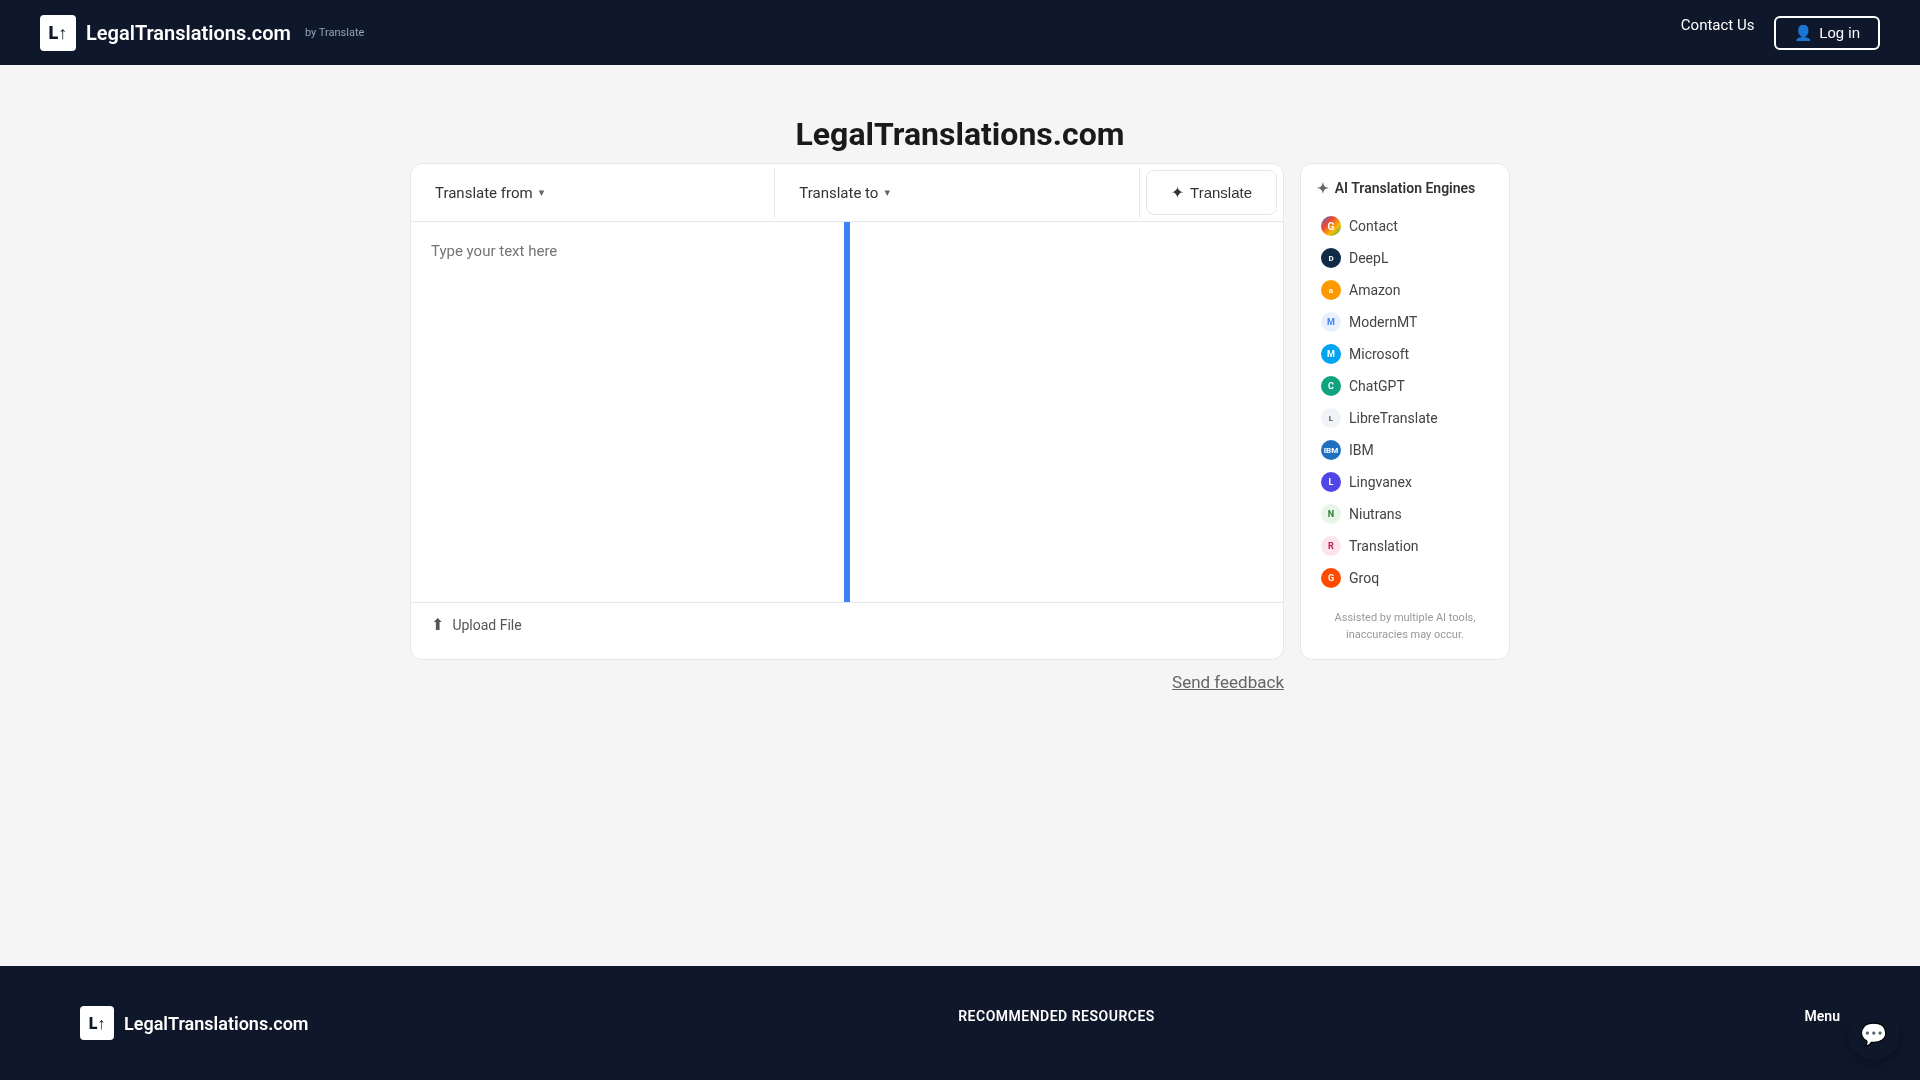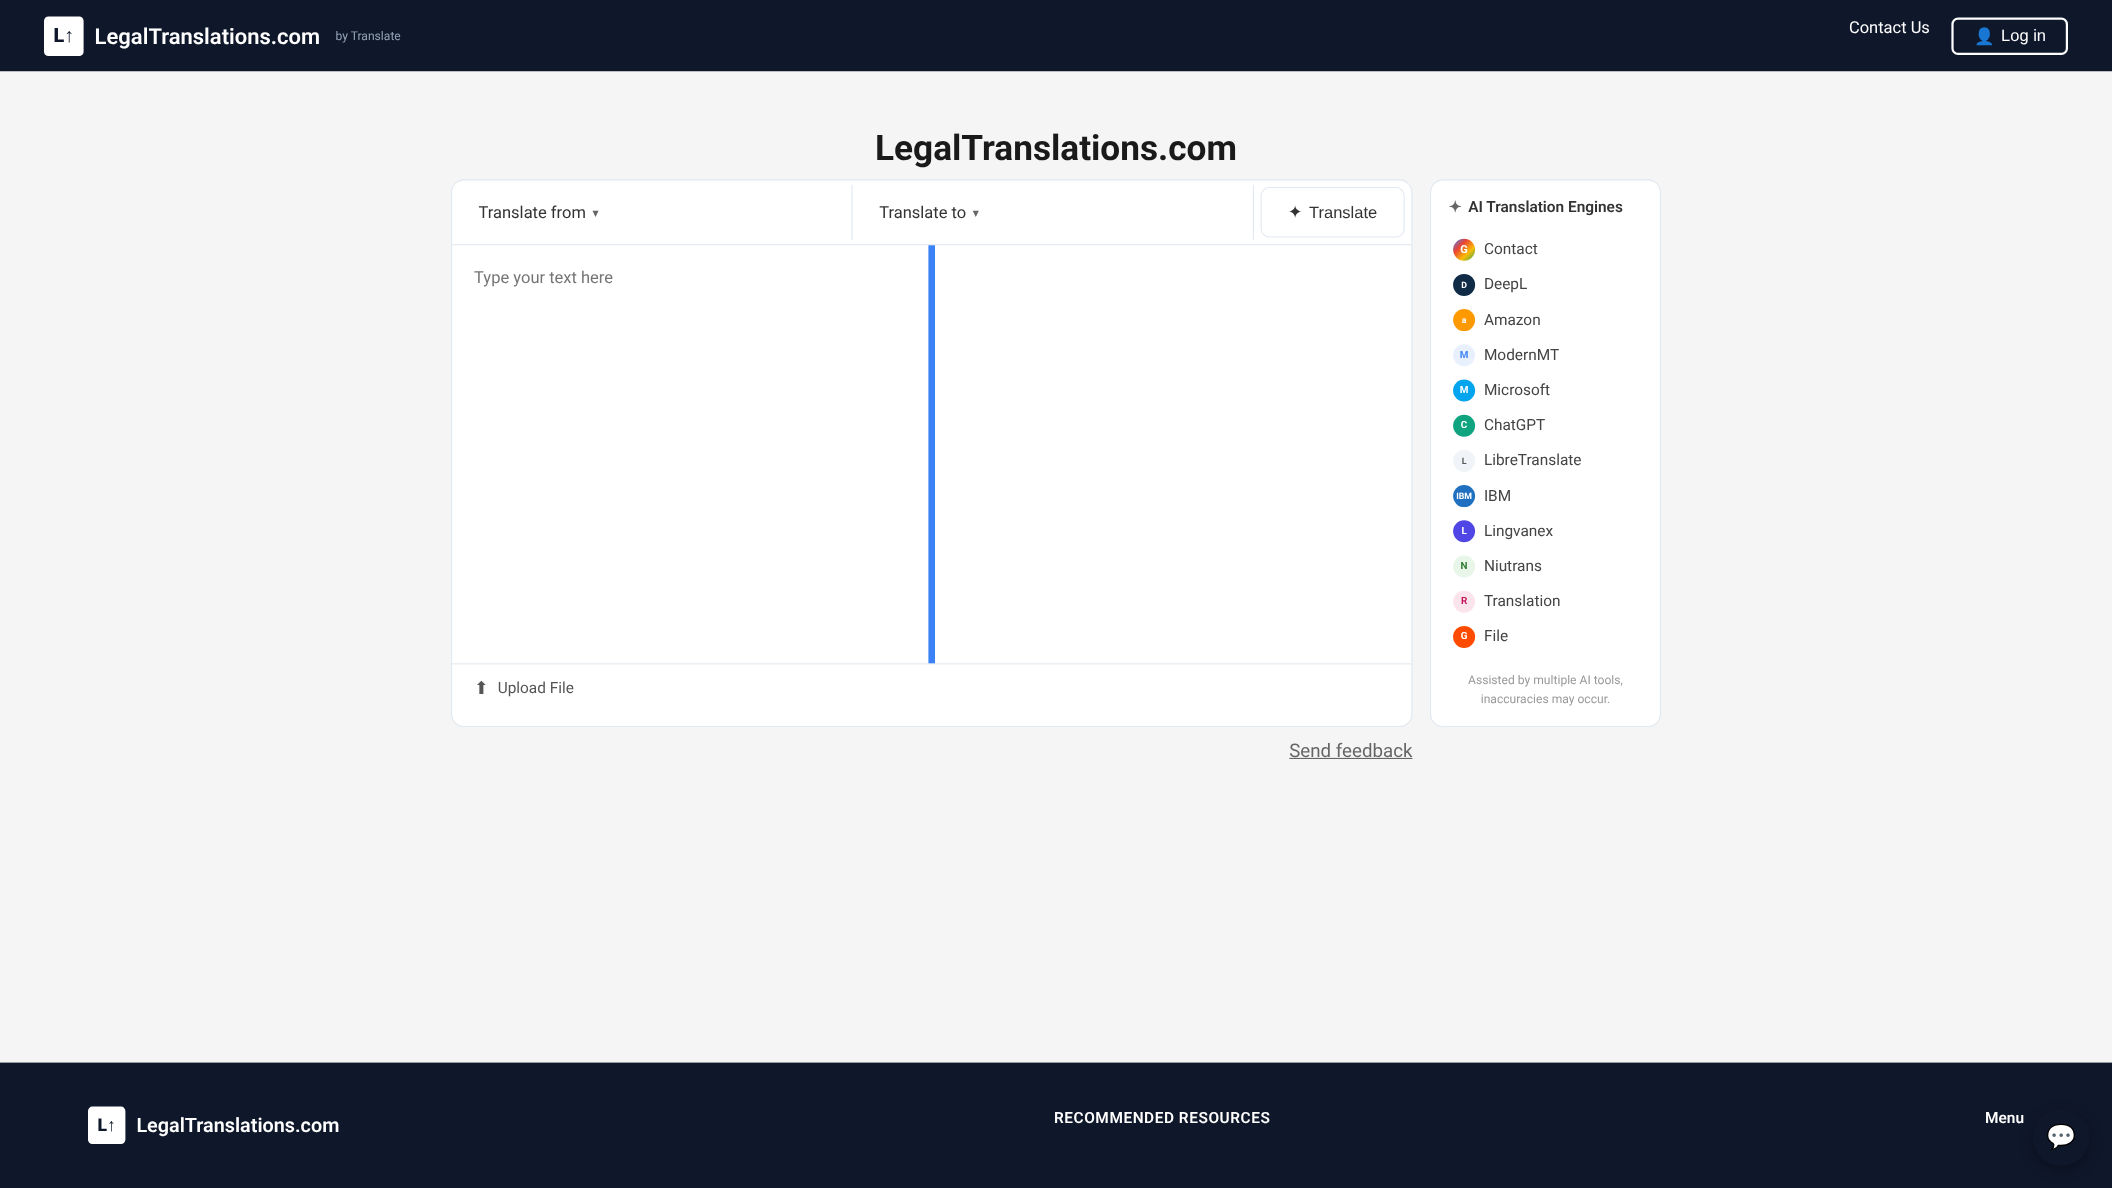--- a/index.html
+++ b/index.html
@@ -420,21 +420,21 @@
           <div class="engine-item">
             <div class="engine-logo niutrans">N</div>
             <span>Niutrans</span>
           </div>
           <div class="engine-item">
             <div class="engine-logo royalflush">R</div>
             <span>Translation</span>
           </div>
           <div class="engine-item">
             <div class="engine-logo groq">G</div>
-            <span>File</span>
+            <span>Groq</span>
           </div>
         </div>
 
       <div class="engines-disclaimer">Assisted by multiple AI tools, inaccuracies may occur.</div>
     </div>
 
   </div>
 
   <div class="feedback-row">
     <span class="feedback-link">Send feedback</span>

